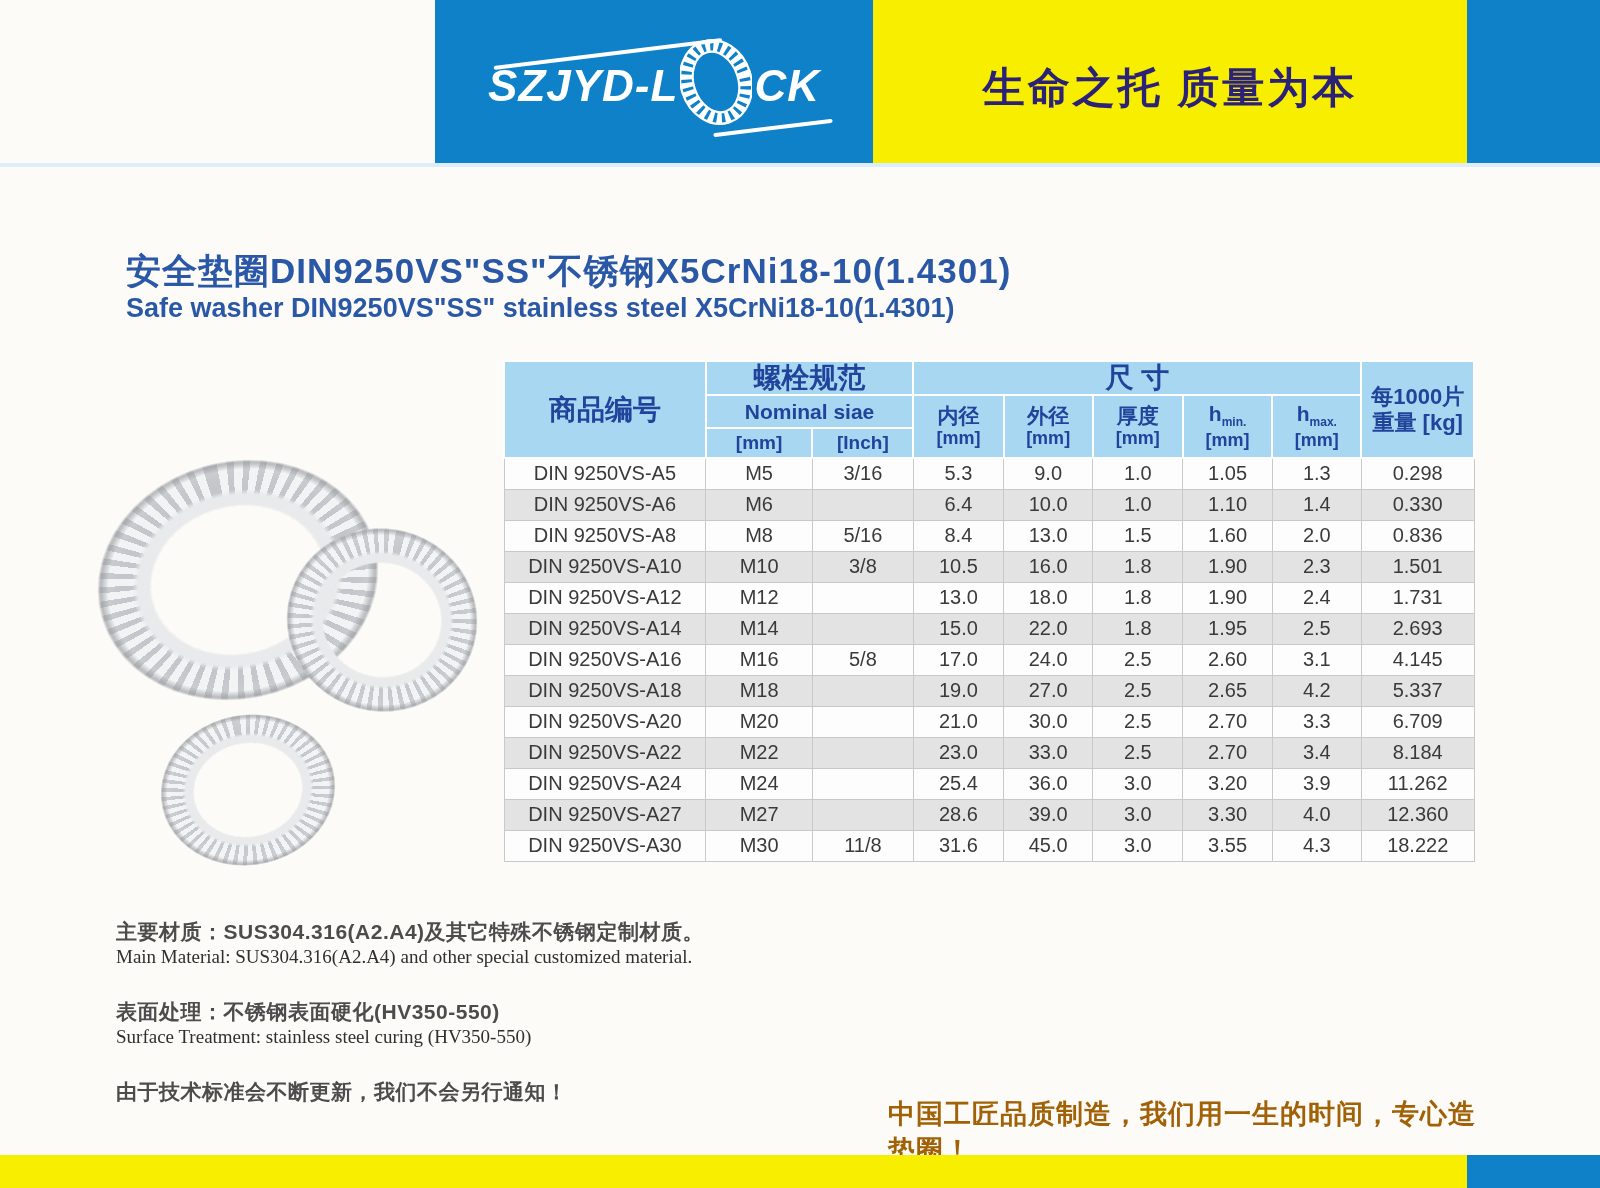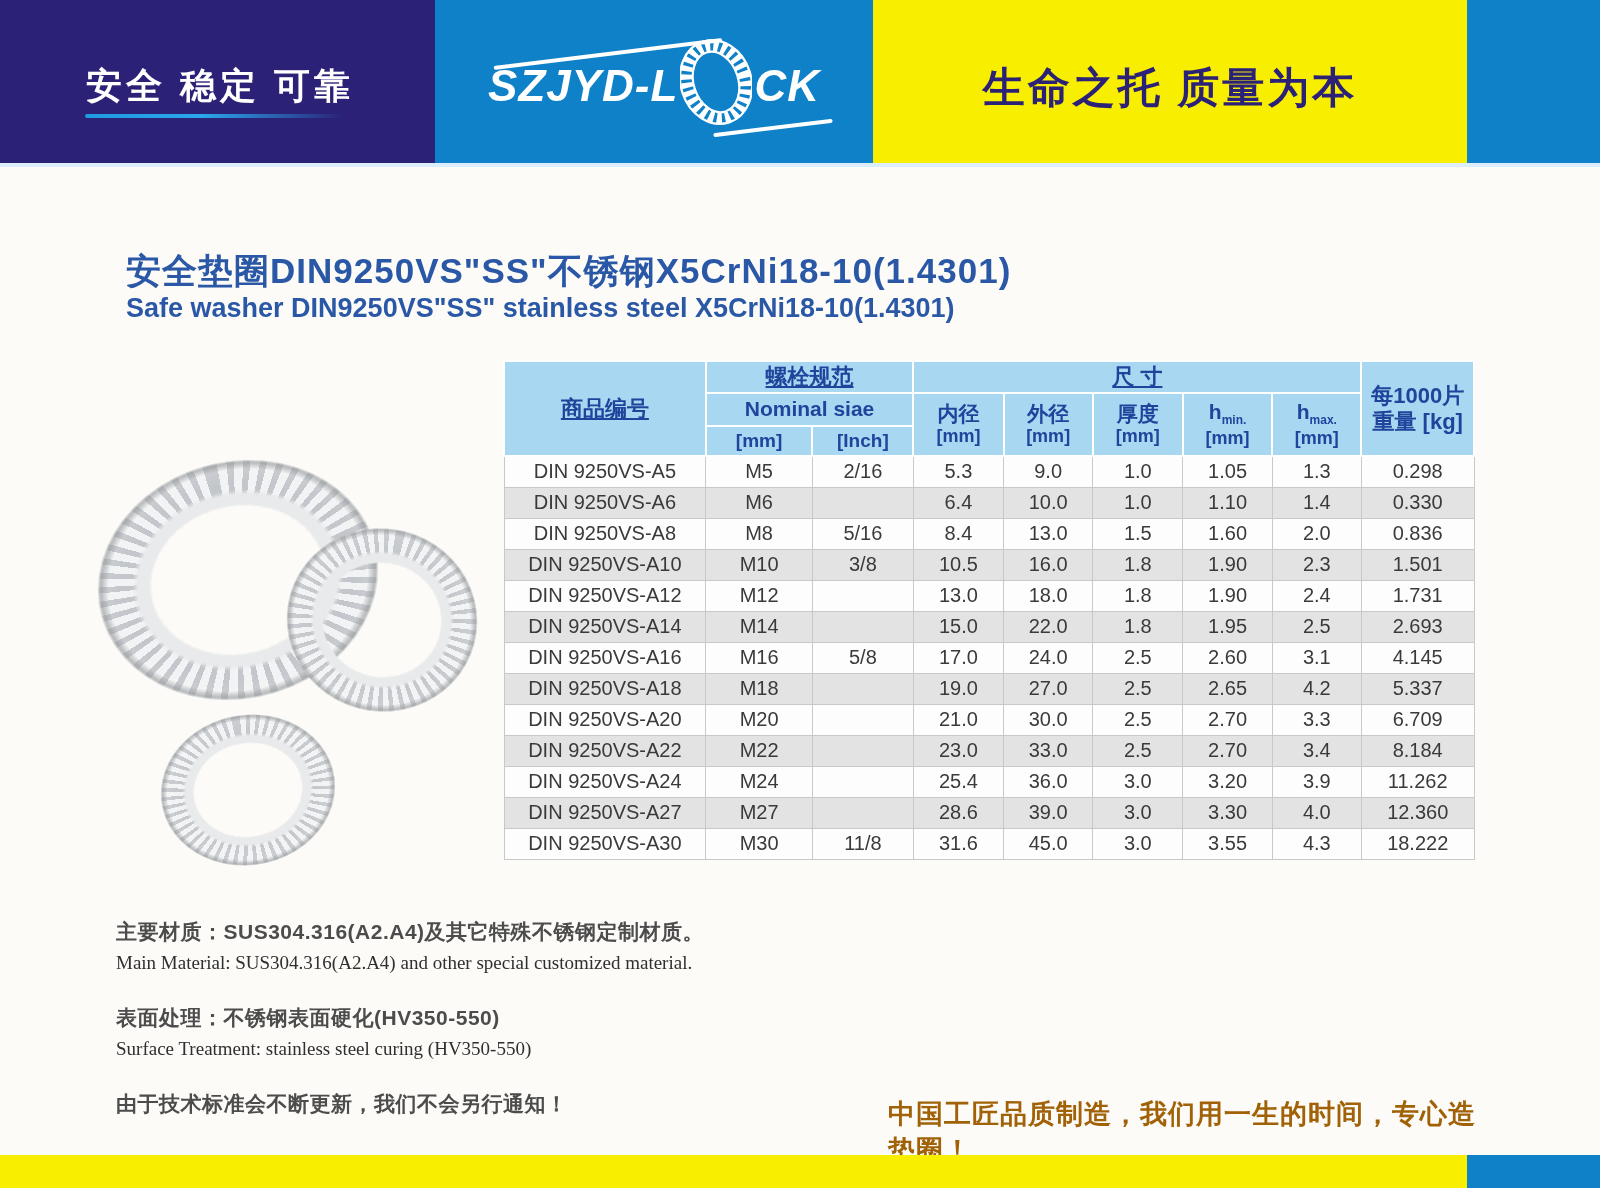--- a/index.html
+++ b/index.html
@@ -52,57 +52,53 @@
     box-shadow:inset 0 0 30px rgba(255,255,255,.4); }
   .washer-big    { left:96px;  top:438px; width:284px; height:284px; transform:rotate(-14deg) scaleY(.84); }
   .washer-medium { left:286px; top:524px; width:192px; height:192px; transform:rotate(12deg) scaleY(.96); }
   .washer-small  { left:160px; top:702px; width:176px; height:176px; transform:rotate(-10deg) scaleY(.86); }
 
   
   .spec-table { position:absolute; left:503px; top:360px; width:972px;
     border-collapse:collapse; table-layout:fixed; }
   .spec-table th { background:#a7d7f1; color:#20449c; font-weight:bold;
     border:2px solid #ffffff; text-align:center; vertical-align:middle; line-height:1.15; }
-  .spec-table .th-big { font-size:22px;text-decoration:underline; }
+  .spec-table .th-big { font-size:28px; }
   .spec-table .th-mid { font-size:21px; }
   .spec-table .th-small { font-size:19px; font-weight:bold; }
   .spec-table th .unit { font-size:18px; font-weight:bold; }
   .spec-table th sub { font-size:12px; }
   .spec-table td { border:1px solid #c9c9c9; text-align:center; vertical-align:middle;
     color:#3a3a3a; font-size:20px; height:31px; padding:0; }
   .spec-table tbody tr:nth-child(odd)  td { background:#fdfdfd; }
   .spec-table tbody tr:nth-child(even) td { background:#e3e3e3; }
   .row-h1 { height:32px; } .row-h2 { height:33px; } .row-h3 { height:30px; }
   .th-weight { text-align:left; font-size:22px; }
 
   
   .notes { position:absolute; left:116px; top:918px; }
   .note-zh { color:#4c4c4c; font-size:21px; font-weight:bold; letter-spacing:.5px; }
-  .note-en { color:#2f2f2f; font-size:19px; font-family:"Liberation Serif", serif; margin-top:6px; }
+  .note-en { color:#2f2f2f; font-size:19px; font-family:"Liberation Serif", serif; margin-top:0; }
   .note-group { margin-bottom:26px; }
   .note-group.gap { margin-bottom:30px; }
 
   .bottom-slogan { position:absolute; left:888px; top:1096px; width:600px;
     color:#a16207; font-size:27px; font-weight:bold; letter-spacing:1px; }
 
   
   .band { position:absolute; top:1155px; height:33px; }
   .band-yellow { left:0; width:1467px; background:#f8ee00; }
   .band-blue { left:1467px; width:133px; background:#0e81c8; }
 </style>
 </head>
 <body>
 
 <div class="page">
 
   <div class="header">
-    <div class="hdr-block hdr-indigo">
-      <div class="left-slogan">安全 稳定 可靠</div>
-      <div class="left-underline"></div>
-    </div>
     <div class="hdr-block hdr-blue"></div>
     <div class="logo">
       <div class="logo-swoosh-top"></div>
       <span class="logo-text">SZJYD-L</span>
       <svg class="logo-o" viewBox="0 0 100 120">
         <g transform="rotate(-18 50 60)">
           <ellipse cx="50" cy="60" rx="40" ry="52" fill="none" stroke="#ffffff" stroke-width="16" stroke-dasharray="7 4.5"></ellipse>
           <ellipse cx="50" cy="60" rx="49" ry="59" fill="none" stroke="#ffffff" stroke-width="3"></ellipse>
           <ellipse cx="50" cy="60" rx="31" ry="43" fill="none" stroke="#ffffff" stroke-width="3"></ellipse>
         </g>
@@ -170,21 +166,21 @@
       </tr>
       <tr class="row-h3">
         <th class="th-small">[mm]</th>
         <th class="th-small">[Inch]</th>
       </tr>
     </thead>
     <tbody>
         <tr>
           <td>DIN 9250VS-A5</td>
           <td>M5</td>
-          <td>2/16</td>
+          <td>3/16</td>
           <td>5.3</td>
           <td>9.0</td>
           <td>1.0</td>
           <td>1.05</td>
           <td>1.3</td>
           <td>0.298</td>
         </tr>
         <tr>
           <td>DIN 9250VS-A6</td>
           <td>M6</td>

